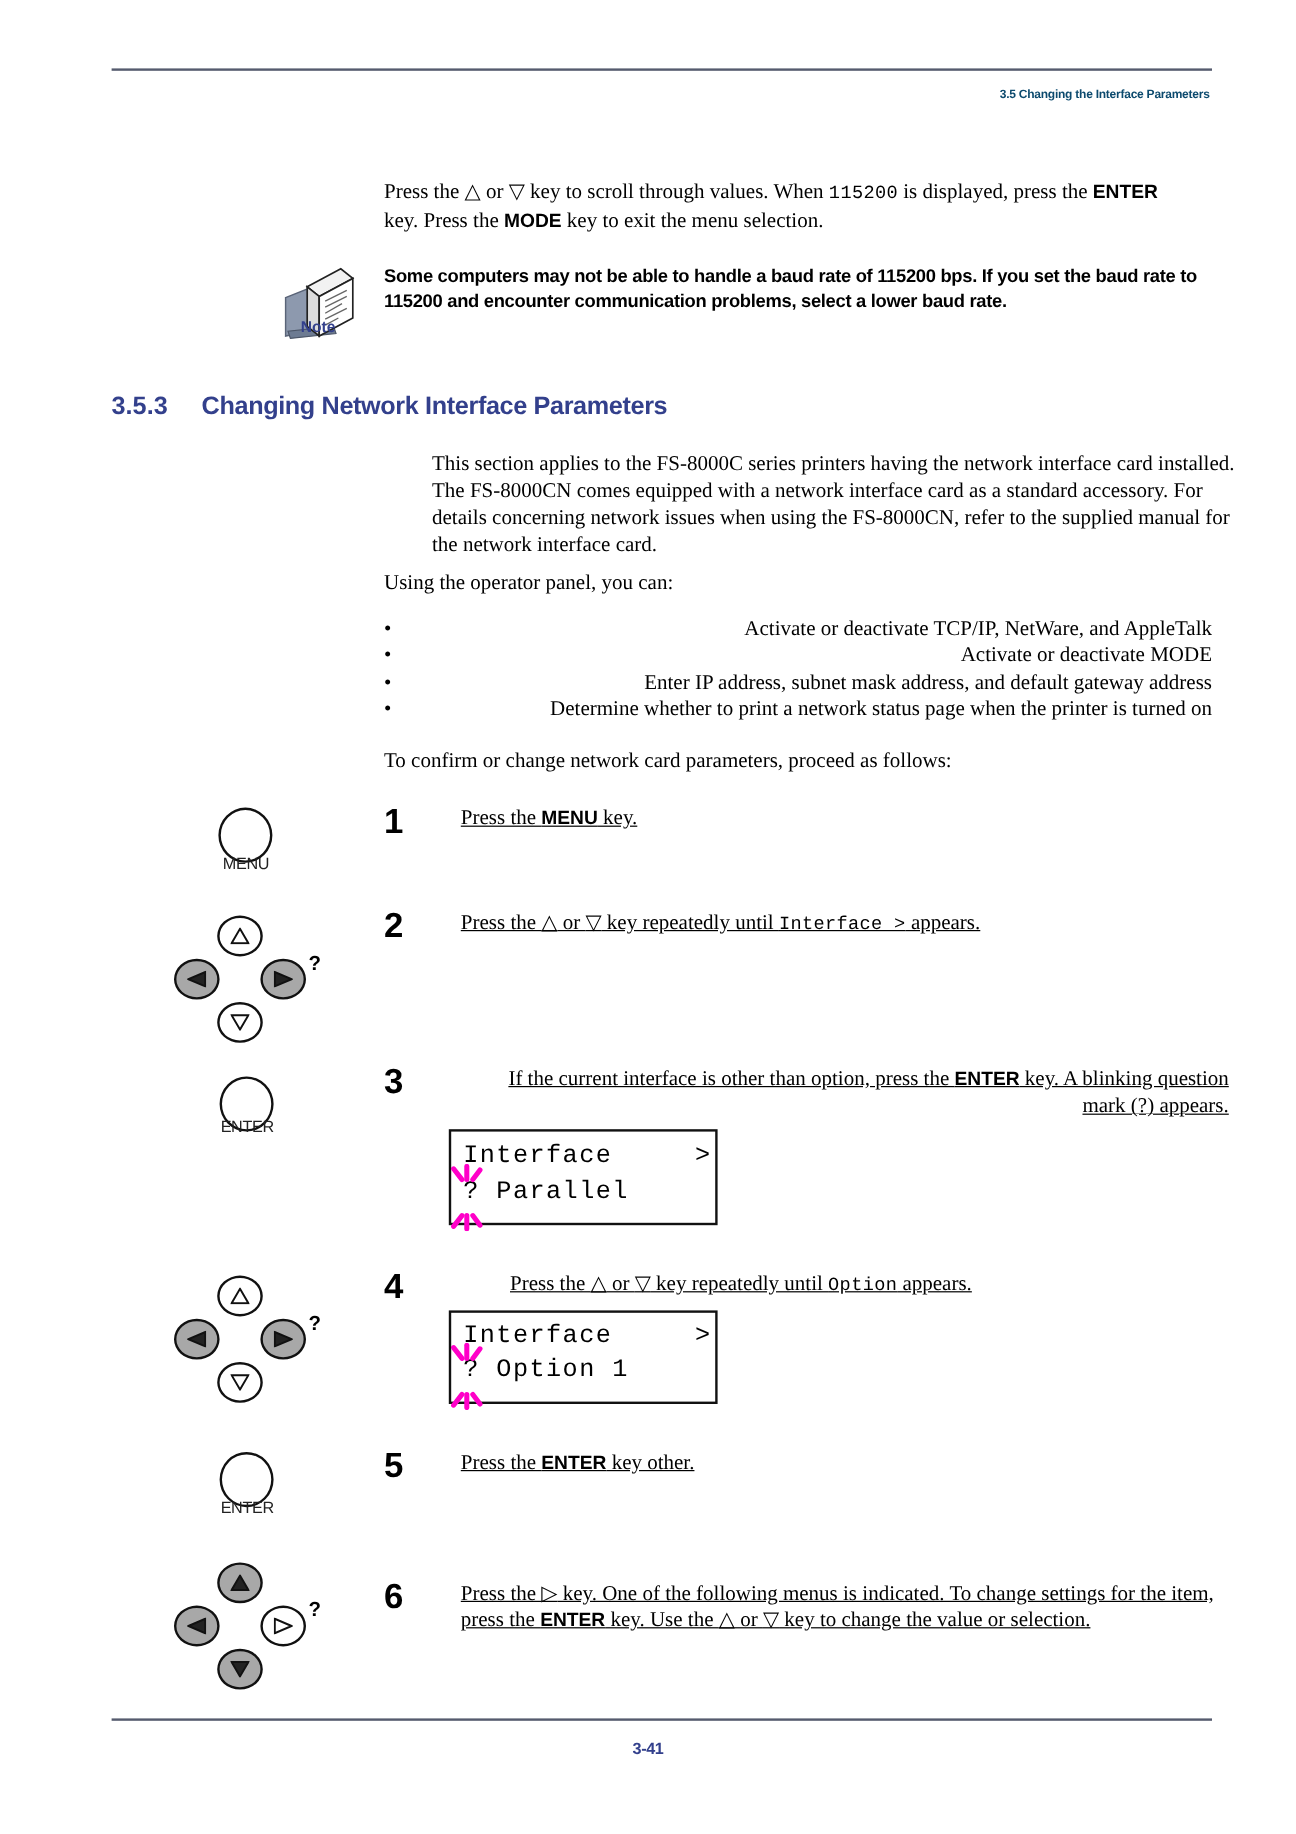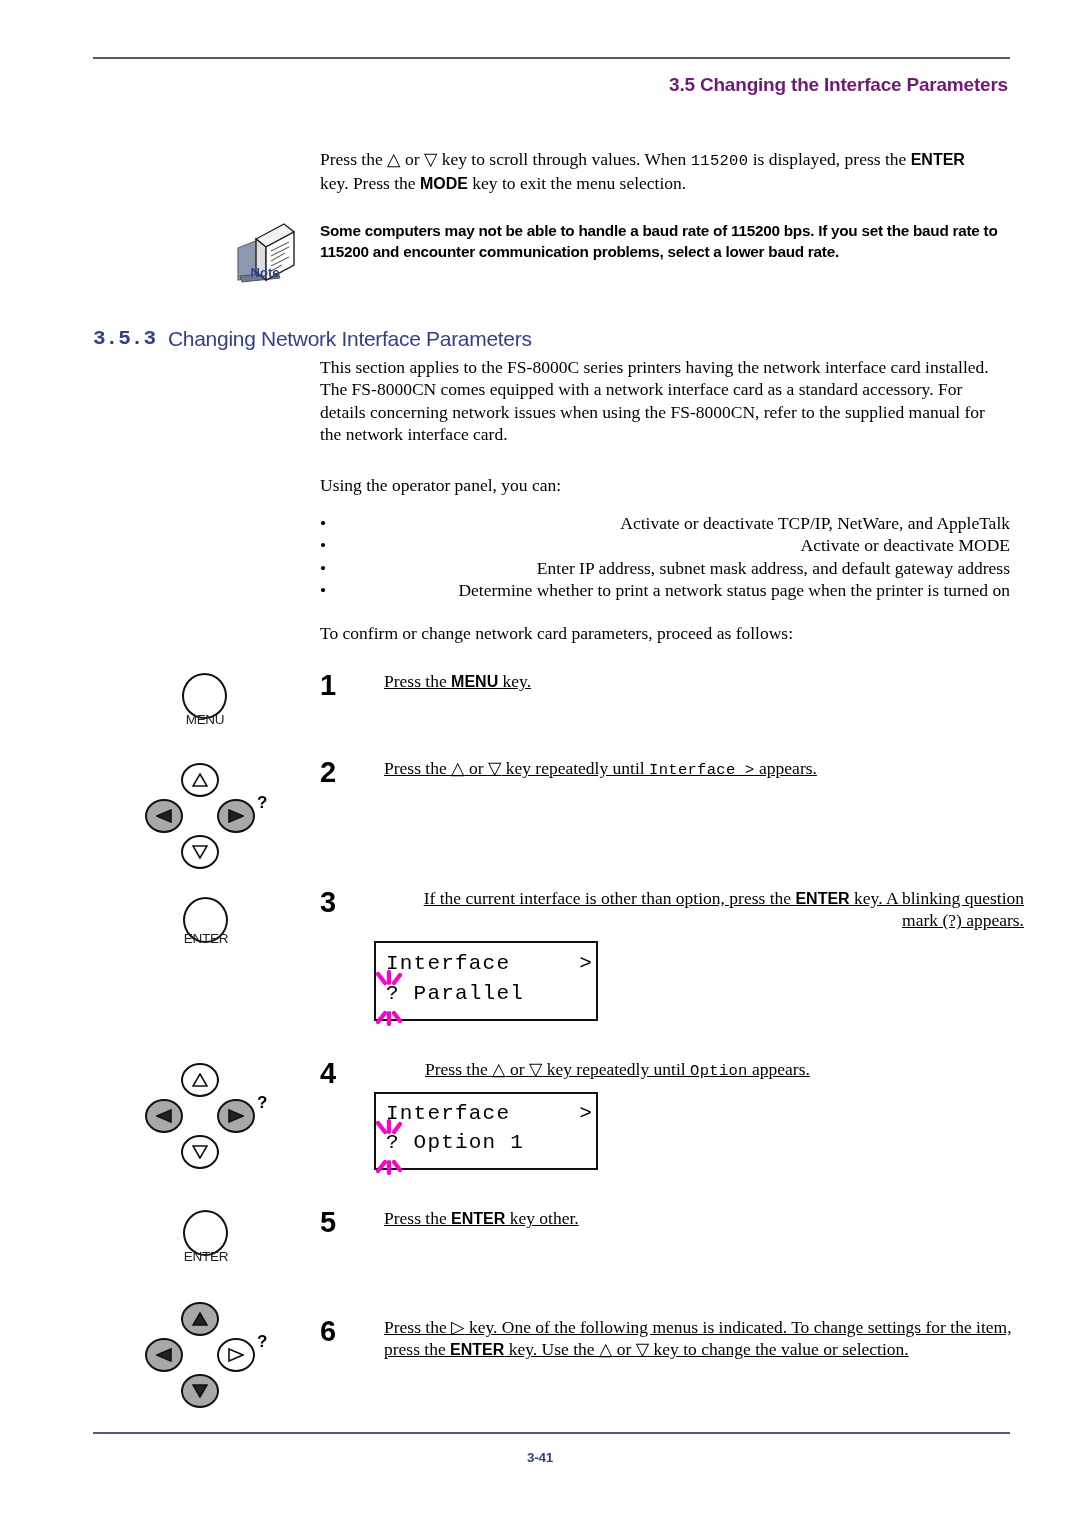--- a/index.html
+++ b/index.html
@@ -23,23 +23,23 @@
     top: 57px;
     width: 917px;
     height: 2px;
     background: #555b6e;
   }
   .hdr-title {
     position: absolute;
     right: 72px;
     top: 74px;
     font-family: "Liberation Sans", sans-serif;
-    font-size: 19px;
-    font-weight: bold;
-    color: #701a75;
+    font-size: 10px;
+    font-weight: bold;
+    color: #0c4a6e;
     letter-spacing: -0.2px;
   }
 
   
   .ftr-rule {
     position: absolute;
     left: 93px;
     top: 1432px;
     width: 917px;
     height: 2px;
@@ -99,32 +99,32 @@
     font-size: 15.3px;
     line-height: 1.38;
     letter-spacing: -0.25px;
   }
 
   
   .sec-num {
     position: absolute;
     left: 93px;
     top: 327px;
-    font-family: Liberation Mono, monospace;
+    font-family: Liberation Sans, sans-serif;
     font-size: 21px;
     font-weight: bold;
     color: #33408c;
   }
   .sec-title {
     position: absolute;
     left: 168px;
     top: 327px;
     font-family: "Liberation Sans", sans-serif;
     font-size: 21px;
-    font-weight: normal;
+    font-weight: bold;
     color: #33408c;
     letter-spacing: -0.3px;
   }
 
   
   .bullet-row { position: relative; }
   .bullet-dot {
     position: absolute;
     left: 0;
     top: 0;
@@ -242,21 +242,21 @@
       <line x1="39" y1="53" x2="50" y2="47"></line>
     </g>
   </svg>
 </div>
 <div class="note-label">Note</div>
 <div class="note-text">Some computers may not be able to handle a baud rate of 115200 bps. If you set the baud rate to 115200 and encounter communication problems, select a lower baud rate.</div>
 
 <div class="sec-num">3.5.3</div>
 <div class="sec-title">Changing Network Interface Parameters</div>
 
-<div class="body-col" style="top:356px;">This section applies to the FS-8000C series printers having the network interface card installed. The FS-8000CN comes equipped with a network interface card as a standard accessory. For details concerning network issues when using the FS-8000CN, refer to the supplied manual for the network interface card.</div>
+<div class="body-col" style="top:375px;margin-left:40px;">This section applies to the FS-8000C series printers having the network interface card installed. The FS-8000CN comes equipped with a network interface card as a standard accessory. For details concerning network issues when using the FS-8000CN, refer to the supplied manual for the network interface card.</div>
 
 <div class="body-col" style="top:474px;">Using the operator panel, you can:</div>
 
 <div class="body-col" style="top:512px;">
   <div class="bullet-row">
     <span class="bullet-dot">•</span>
     <span class="bullet-txt">Activate or deactivate TCP/IP, NetWare, and AppleTalk</span>
   </div>
   <div class="bullet-row">
     <span class="bullet-dot">•</span>

